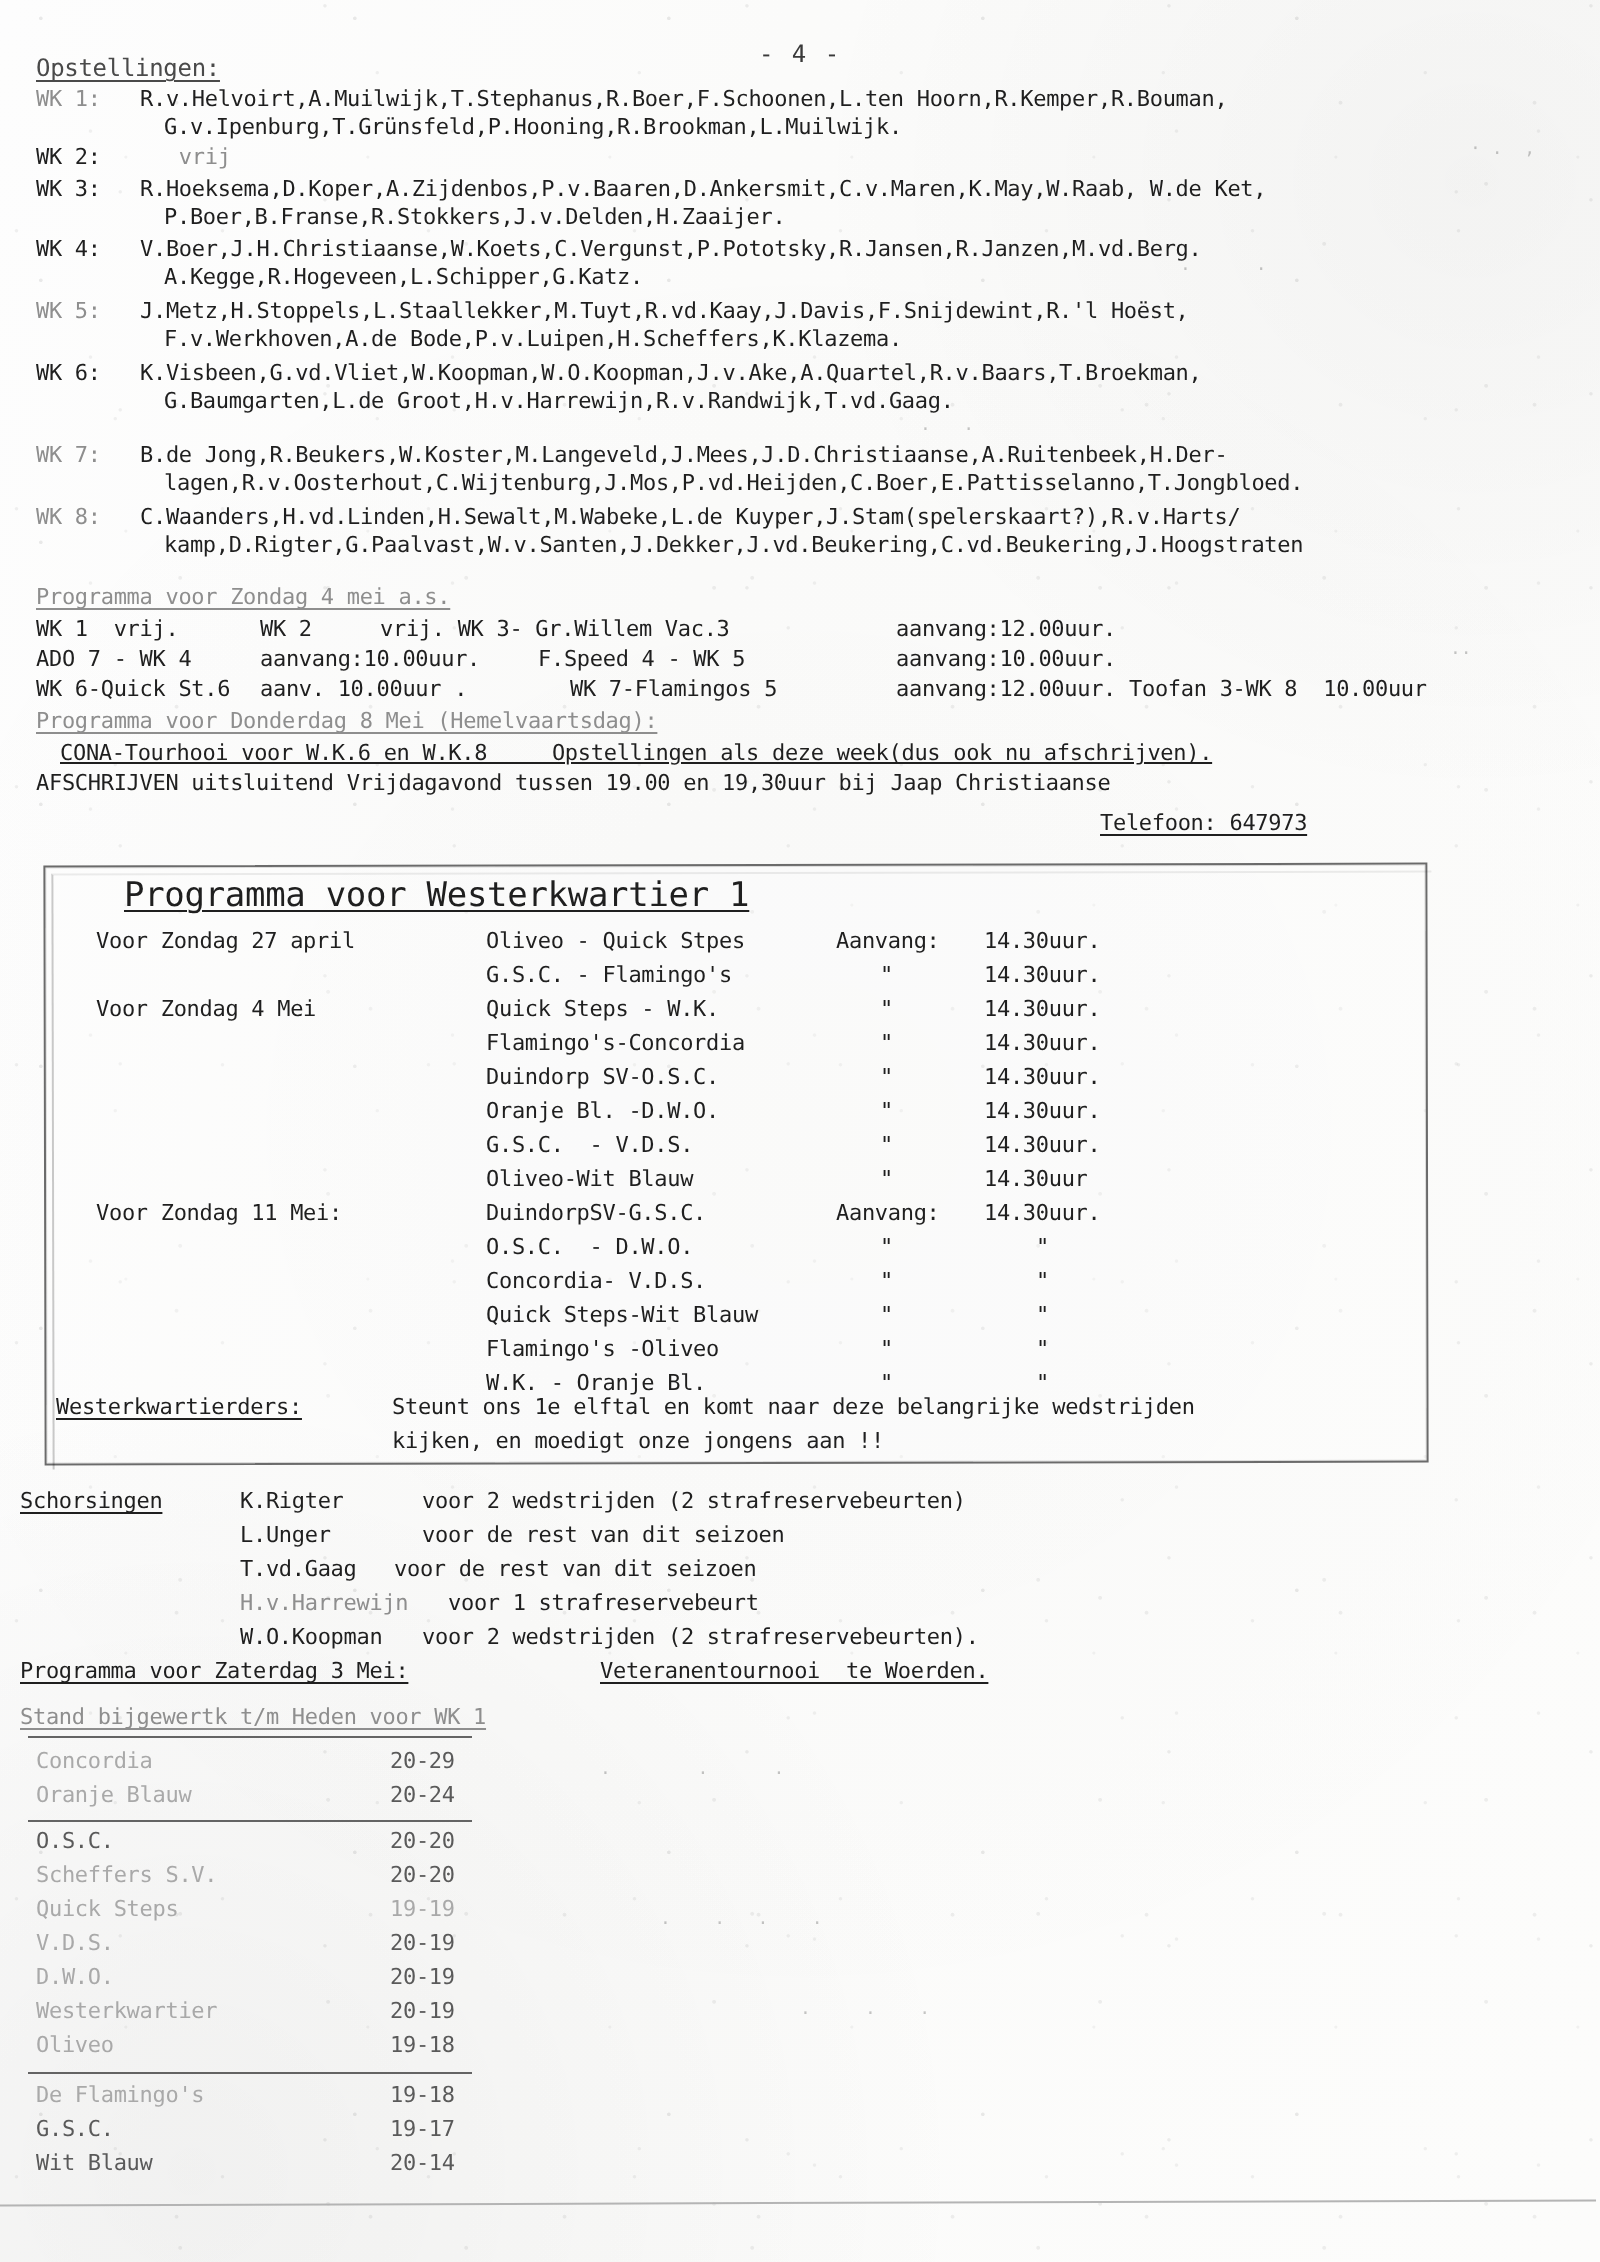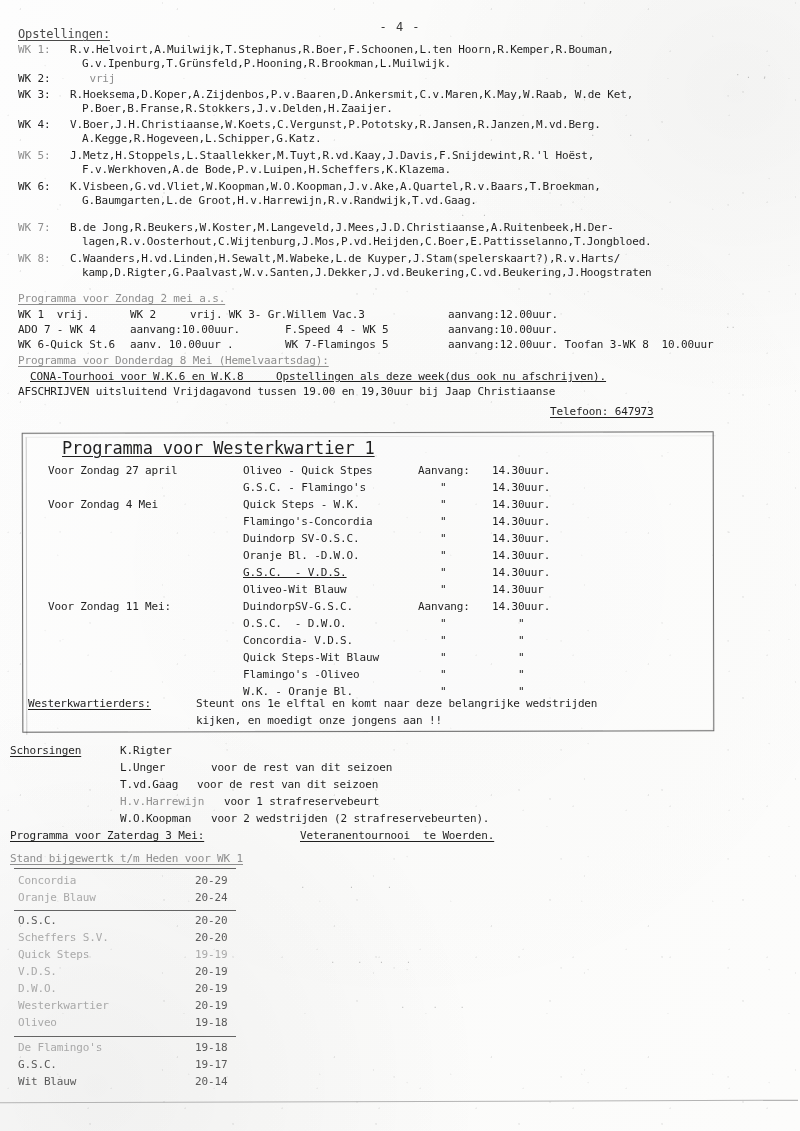--- a/index.html
+++ b/index.html
@@ -171,30 +171,30 @@
   <div class="tw wkcont" style="top:194px;">G.Baumgarten,L.de Groot,H.v.Harrewijn,R.v.Randwijk,T.vd.Gaag.</div>
 
   <div class="tw wklabel faint" style="top:221px;">WK 7:</div>
   <div class="tw wkbody" style="top:221px;">B.de Jong,R.Beukers,W.Koster,M.Langeveld,J.Mees,J.D.Christiaanse,A.Ruitenbeek,H.Der-</div>
   <div class="tw wkcont" style="top:235px;">lagen,R.v.Oosterhout,C.Wijtenburg,J.Mos,P.vd.Heijden,C.Boer,E.Pattisselanno,T.Jongbloed.</div>
 
   <div class="tw wklabel faint" style="top:252px;">WK 8:</div>
   <div class="tw wkbody" style="top:252px;">C.Waanders,H.vd.Linden,H.Sewalt,M.Wabeke,L.de Kuyper,J.Stam(spelerskaart?),R.v.Harts/</div>
   <div class="tw wkcont" style="top:266px;">kamp,D.Rigter,G.Paalvast,W.v.Santen,J.Dekker,J.vd.Beukering,C.vd.Beukering,J.Hoogstraten</div>
 
-  <div class="tw u faint" style="left:18px; top:292px;">Programma voor Zondag 2 mei a.s.</div>
+  <div class="tw u faint" style="left:18px; top:292px;">Programma voor Zondag 4 mei a.s.</div>
 
   <div class="tw" style="left:18px;  top:308px;">WK 1  vrij.</div>
   <div class="tw" style="left:130px; top:308px;">WK 2</div>
   <div class="tw" style="left:190px; top:308px;">vrij. WK 3- Gr.Willem Vac.3</div>
   <div class="tw" style="left:448px; top:308px;">aanvang:12.00uur.</div>
 
   <div class="tw" style="left:18px;  top:323px;">ADO 7 - WK 4</div>
   <div class="tw" style="left:130px; top:323px;">aanvang:10.00uur.</div>
-  <div class="tw" style="left:285px; top:323px;">F.Speed 4 - WK 5</div>
+  <div class="tw" style="left:269px; top:323px;">F.Speed 4 - WK 5</div>
   <div class="tw" style="left:448px; top:323px;">aanvang:10.00uur.</div>
 
   <div class="tw" style="left:18px;  top:338px;">WK 6-Quick St.6</div>
   <div class="tw" style="left:130px; top:338px;">aanv. 10.00uur .</div>
   <div class="tw" style="left:285px; top:338px;">WK 7-Flamingos 5</div>
   <div class="tw" style="left:448px; top:338px;">aanvang:12.00uur. Toofan 3-WK 8  10.00uur</div>
 
   <div class="tw u faint" style="left:18px; top:354px;">Programma voor Donderdag 8 Mei (Hemelvaartsdag):</div>
   <div class="tw" style="left:30px; top:370px;text-decoration:underline;">CONA-Tourhooi voor W.K.6 en W.K.8     Opstellingen als deze week(dus ook nu afschrijven).</div>
   <div class="tw" style="left:18px; top:385px;">AFSCHRIJVEN uitsluitend Vrijdagavond tussen 19.00 en 19,30uur bij Jaap Christiaanse</div>
@@ -223,21 +223,21 @@
   <div class="tw col-time" style="top:515px;">14.30uur.</div>
 
   <div class="tw col-match" style="top:532px;">Duindorp SV-O.S.C.</div>
   <div class="tw" style="left:440px; top:532px;">"</div>
   <div class="tw col-time" style="top:532px;">14.30uur.</div>
 
   <div class="tw col-match" style="top:549px;">Oranje Bl. -D.W.O.</div>
   <div class="tw" style="left:440px; top:549px;">"</div>
   <div class="tw col-time" style="top:549px;">14.30uur.</div>
 
-  <div class="tw col-match" style="top:566px;text-decoration:underline;">G.S.C.  - V.D.S.</div>
+  <div class="tw col-match" style="top:566px;">G.S.C.  - V.D.S.</div>
   <div class="tw" style="left:440px; top:566px;">"</div>
   <div class="tw col-time" style="top:566px;">14.30uur.</div>
 
   <div class="tw col-match" style="top:583px;">Oliveo-Wit Blauw</div>
   <div class="tw" style="left:440px; top:583px;">"</div>
   <div class="tw col-time" style="top:583px;">14.30uur</div>
 
   <div class="tw col-day" style="top:600px;">Voor Zondag 11 Mei:</div>
   <div class="tw col-match" style="top:600px;">DuindorpSV-G.S.C.</div>
   <div class="tw col-aanv" style="top:600px;">Aanvang:</div>
@@ -263,20 +263,21 @@
   <div class="tw" style="left:440px; top:685px;">"</div>
   <div class="tw" style="left:518px; top:685px;">"</div>
 
   <div class="tw u" style="left:28px; top:697px;">Westerkwartierders:</div>
   <div class="tw" style="left:196px; top:697px;">Steunt ons 1e elftal en komt naar deze belangrijke wedstrijden</div>
   <div class="tw" style="left:196px; top:714px;">kijken, en moedigt onze jongens aan !!</div>
 
   <div class="tw u" style="left:10px; top:744px;">Schorsingen</div>
 
   <div class="tw" style="left:120px; top:744px;">K.Rigter</div>
+  <div class="tw" style="left:211px; top:744px;">voor 2 wedstrijden (2 strafreservebeurten)</div>
 
   <div class="tw" style="left:120px; top:761px;">L.Unger</div>
   <div class="tw" style="left:211px; top:761px;">voor de rest van dit seizoen</div>
 
   <div class="tw" style="left:120px; top:778px;">T.vd.Gaag</div>
   <div class="tw" style="left:197px; top:778px;">voor de rest van dit seizoen</div>
 
   <div class="tw faint" style="left:120px; top:795px;">H.v.Harrewijn</div>
   <div class="tw" style="left:224px; top:795px;">voor 1 strafreservebeurt</div>
 

